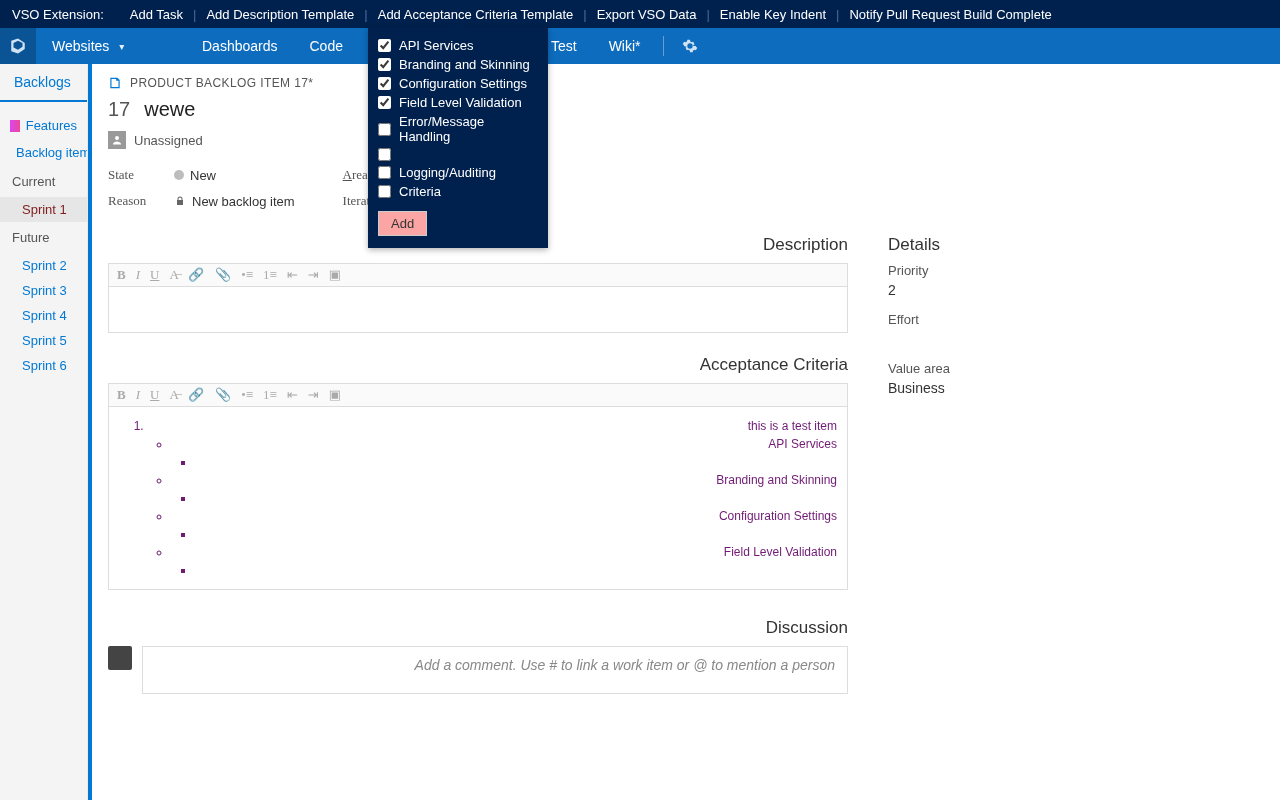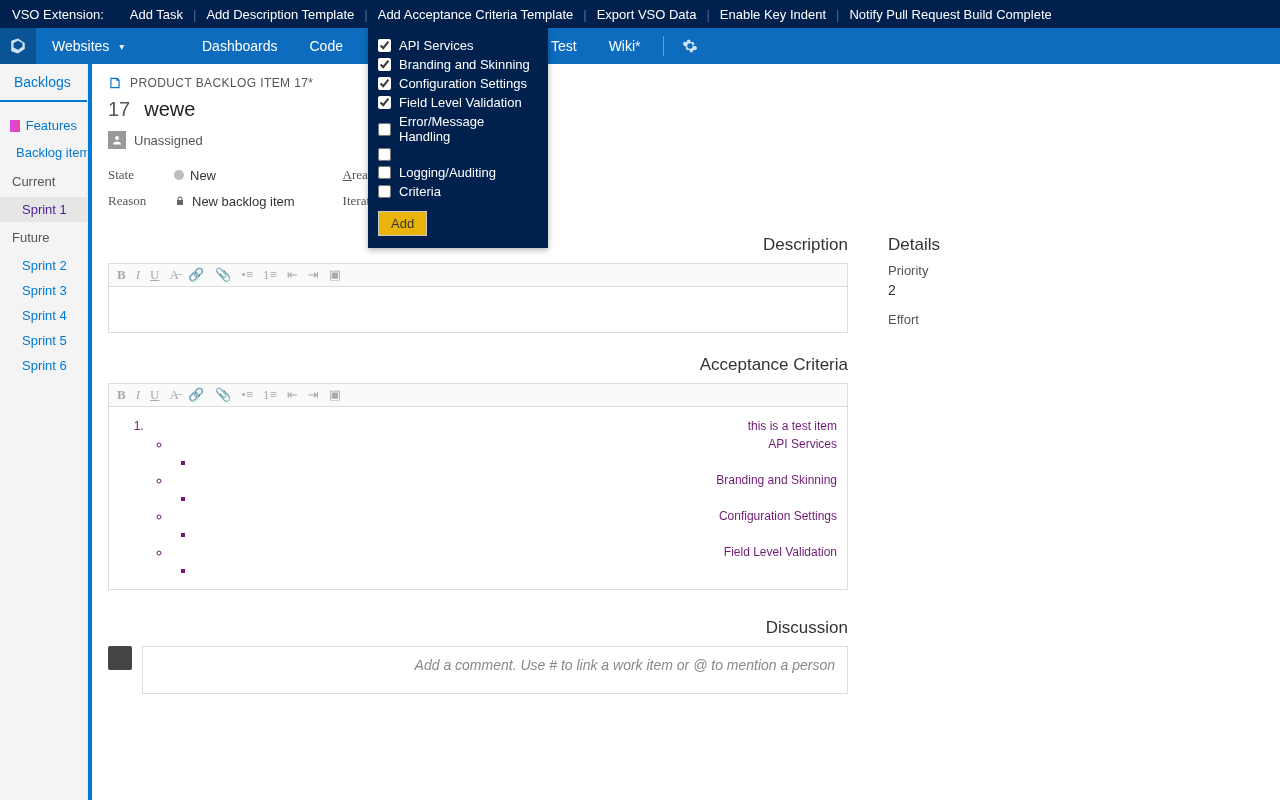--- a/index.html
+++ b/index.html
@@ -23,21 +23,21 @@
 .nav-gear svg { width:16px; height:16px; fill:#cfe3f5; }
 
 
 .sidebar { position: absolute; left: 0; top: 64px; width: 88px; height: calc(100% - 64px); background: #f4f4f4; border-right: 1px solid #eaeaea; overflow: hidden; }
 .sb-tab { padding: 10px 14px; color: #0078d4; font-size: 14px; cursor:pointer; border-bottom: 2px solid transparent; }
 .sb-tab.active { border-bottom: 2px solid #0078d4; }
 .tree-row { display:flex; align-items:center; gap:6px; padding: 6px 10px; font-size: 13px; color:#0078d4; cursor:pointer; white-space:nowrap; }
 .tree-row .ico { width:12px; height:12px; display:inline-block; }
 .tree-group { padding: 8px 12px; color:#555; font-size:13px; }
 .tree-sprint { padding: 5px 22px; color:#0078d4; font-size:13px; cursor:pointer; white-space:nowrap; }
-.tree-sprint.current { background:#e6e6e6; color:#4c1d95; }
+.tree-sprint.current { background:#e6e6e6; color:#7f1d1d; }
 
 
 .workitem { position:absolute; left:88px; top:64px; right:0; bottom:0; background:#fff; border-left:4px solid #0078d4; padding: 12px 16px 0 16px; overflow:hidden; }
 .wi-crumb { display:flex; align-items:center; gap:8px; color:#555; font-size:12px; letter-spacing:.4px; }
 .wi-crumb .doc-ico { width:14px; height:14px; fill:#0078d4; }
 .wi-title-row { display:flex; align-items:center; gap:14px; margin-top:8px; }
 .wi-id { font-size:20px; color:#555; }
 .wi-title { font-size:20px; color:#222; }
 .wi-assign { display:flex; align-items:center; gap:8px; margin-top:10px; color:#555; }
 .wi-assign .avatar { width:18px; height:18px; background:#999; display:flex; align-items:center; justify-content:center; }
@@ -72,21 +72,21 @@
 .discussion { margin-top:28px; }
 .disc-row { display:flex; gap:10px; }
 .disc-row .uavatar{ width:24px;height:24px;background:#444;border-radius:2px; }
 .disc-input { flex:1; border:1px solid #ddd; min-height:48px; padding:10px 12px; color:#888; font-style:italic; font-size:14px; }
 
 
 .popup { position:absolute; top:28px; left:368px; width:180px; background:#00214d; color:#fff; padding:8px 10px 12px 10px; box-shadow:0 2px 6px rgba(0,0,0,.3); z-index:50; }
 .popup::before { content:""; position:absolute; top:-6px; left:86px; width:0;height:0;border-left:6px solid transparent;border-right:6px solid transparent;border-bottom:6px solid #00214d; }
 .popup .opt { display:flex; align-items:center; gap:8px; padding:2px 0; font-size:13px; cursor:pointer; }
 .popup .opt input { accent-color:#fff; width:13px; height:13px; }
-.popup .add-btn { margin-top:10px; background:#eab308; color:#333; border:1px solid #ccc; padding:4px 12px; font-size:13px; cursor:pointer; }
+.popup .add-btn { margin-top:10px; background:#fca5a5; color:#333; border:1px solid #ccc; padding:4px 12px; font-size:13px; cursor:pointer; }
 
 .underline-first::first-letter { text-decoration: underline; }
 </style>
 </head>
 <body>
 
 <div class="ext-bar">
   <span class="label">VSO Extension:</span>
   <span class="ext-link">Add Task</span>
   <span class="sep">|</span>
@@ -297,16 +297,20 @@
     <div class="col-details">
       <div class="section-h">Details</div>
       <div class="details-row">
         <div class="dl">Priority</div>
         <div class="dv">2</div>
       </div>
       <div class="details-row">
         <div class="dl">Effort</div>
         <div class="dv">&nbsp;</div>
       </div>
+      <div class="details-row">
+        <div class="dl">Value area</div>
+        <div class="dv">Business</div>
+      </div>
     </div>
 
   </div>
 </div>
 
 </body></html>

